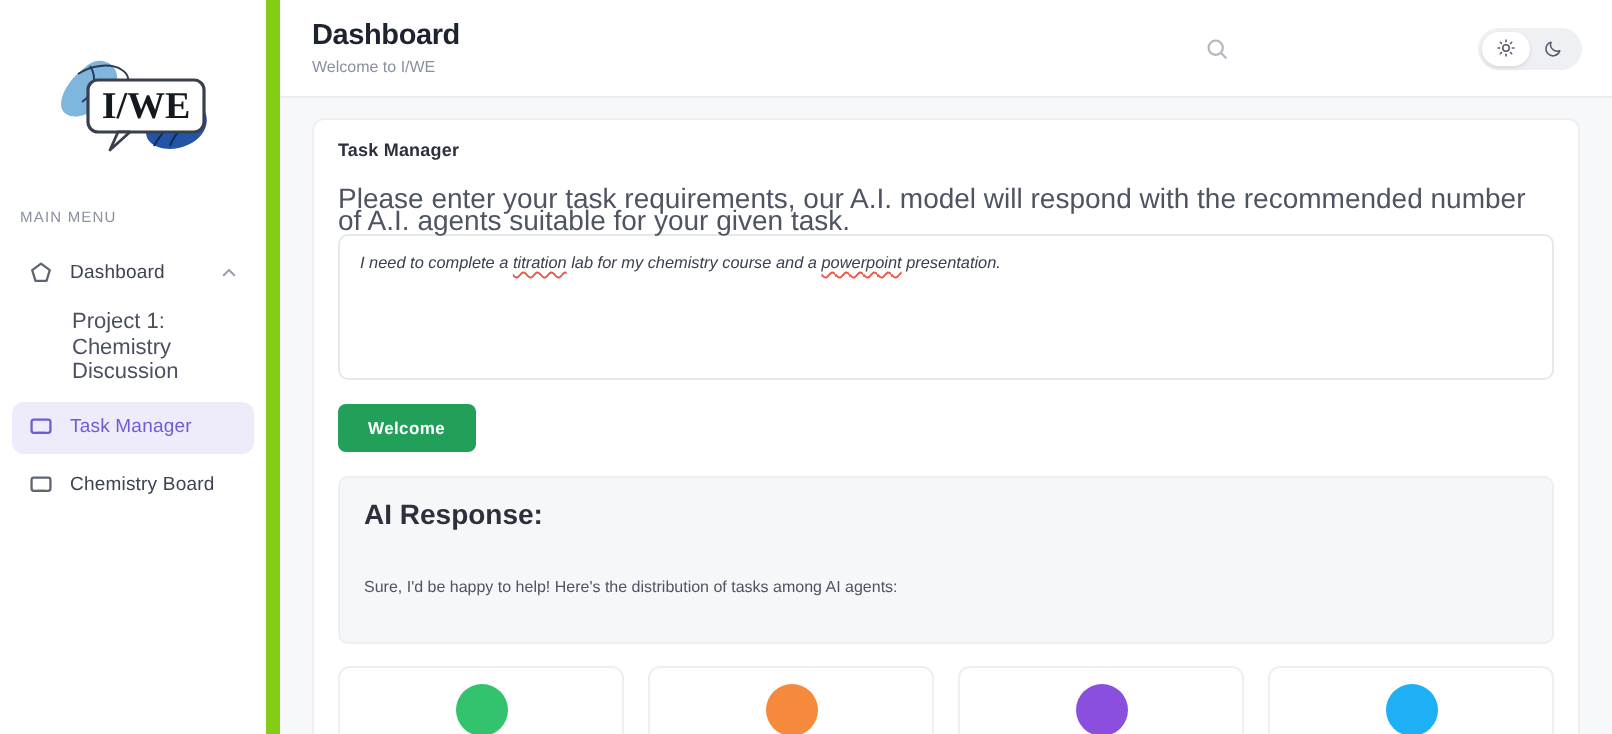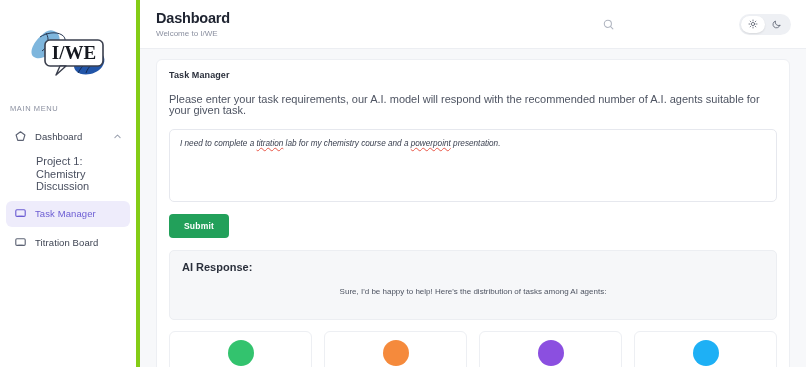--- a/index.html
+++ b/index.html
@@ -19,21 +19,21 @@
     height: 367px;
     display: flex;
     background: #f7f8fa;
   }
 
   
   .sidebar {
     width: 140px;
     height: 367px;
     background: #ffffff;
-    border-right: 4px solid #84cc16;
+    border-right: 7px solid #84cc16;
     flex: 0 0 140px;
     position: relative;
     overflow: hidden;
   }
 
   .logo-wrap {
     height: 100px;
     display: flex;
     align-items: center;
     justify-content: center;
@@ -177,23 +177,23 @@
 
   .card-title {
     font-size: 9px;
     font-weight: bold;
     color: #2b303c;
     margin-bottom: 14px;
     letter-spacing: 0.1px;
   }
 
   .desc {
-    font-size: 11px;
+    font-size: 14px;
     color: #4e5462;
-    margin-bottom: 13px;
+    margin-bottom: 1px;
     line-height: 11px;
   }
 
   .task-input {
     width: 100%;
     height: 73px;
     border: 1px solid #e6e8ee;
     border-radius: 5px;
     padding: 8px 10px;
     font-family: "Liberation Sans", sans-serif;
@@ -229,30 +229,29 @@
   }
 
   .response-card {
     background: #f6f7f9;
     border: 1px solid #eceef2;
     border-radius: 5px;
     margin-top: 12px;
     padding: 10px 12px 12px 12px;
   }
   .resp-title {
-    font-size: 11px;
+    font-size: 14px;
     font-weight: bold;
     color: #2b303c;
-    margin-bottom: 13px;
+    margin-bottom: 23px;
   }
   .resp-line {
     font-size: 8px;
     color: #4e5462;
     line-height: 11.5px;
-    text-align: center;
   }
   .resp-gap { height: 9px; }
 
   .agent-grid {
     display: flex;
     gap: 12px;
     margin-top: 11px;
   }
   .agent-card {
     flex: 1 1 0;
@@ -312,21 +311,21 @@
           <line x1="5.6" y1="11.6" x2="10.4" y2="11.6"></line>
         </svg>
         <span class="nav-text">Task Manager</span>
       </div>
 
       <div class="nav-item">
         <svg class="ic" viewBox="0 0 16 16">
           <rect x="2.2" y="3.4" width="11.6" height="8.2" rx="1.4"></rect>
           <line x1="5.6" y1="11.6" x2="10.4" y2="11.6"></line>
         </svg>
-        <span class="nav-text">Titration Board</span>
+        <span class="nav-text">Chemistry Board</span>
       </div>
 
     </nav>
   </aside>
 
   <div class="main">
 
     <header class="topbar">
       <div class="title-block">
         <div class="page-title">Dashboard</div>
@@ -366,21 +365,21 @@
     <div class="content">
 
       <section class="card">
         <div class="card-title">Task Manager</div>
         <div class="desc">Please enter your task requirements, our A.I. model will respond with the recommended number of A.I. agents suitable for your given task.</div>
 
         <div class="task-input" contenteditable="true" spellcheck="false" placeholder="Enter your task requirements..." style="">
           <span id="task-text"><span>I need to complete a </span><span class="spell">titration</span><span> lab for my chemistry course and a </span><span class="spell">powerpoint</span><span> presentation.</span></span>
         </div>
 
-        <button class="submit-btn">Submit</button>
+        <button class="submit-btn">Welcome</button>
 
         <div class="response-card">
           <div class="resp-title">AI Response:</div>
           <div class="resp-line">Sure, I'd be happy to help! Here's the distribution of tasks among AI agents:</div>
           <div class="resp-gap"></div>
         </div>
 
         <div class="agent-grid">
           <div class="agent-card">
             <div class="agent-dot" id="dot0" style="background: rgb(51, 195, 110);"></div>

